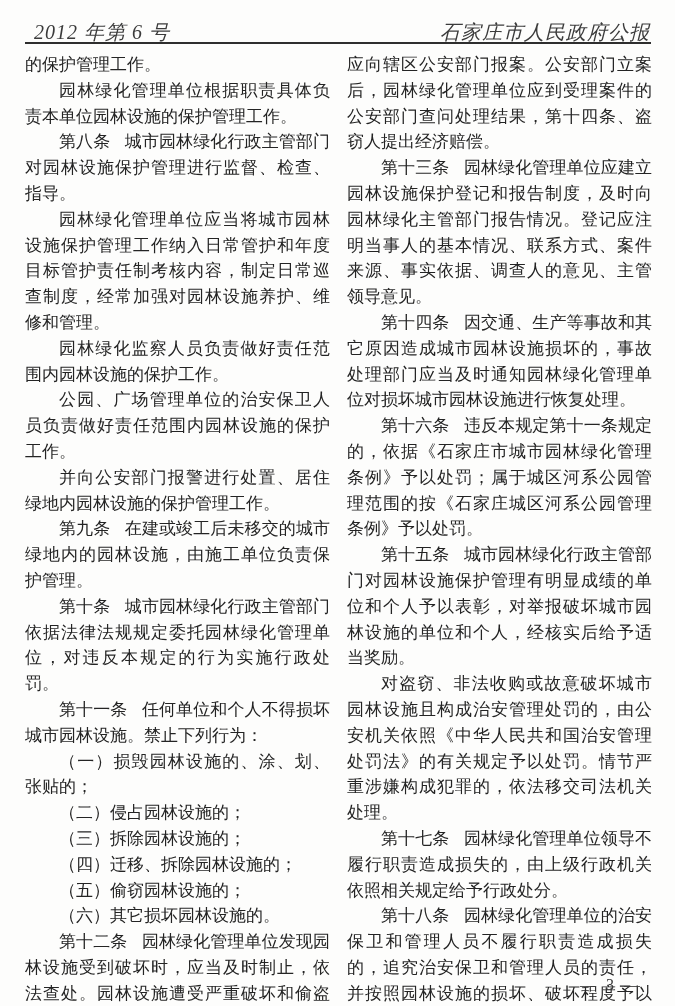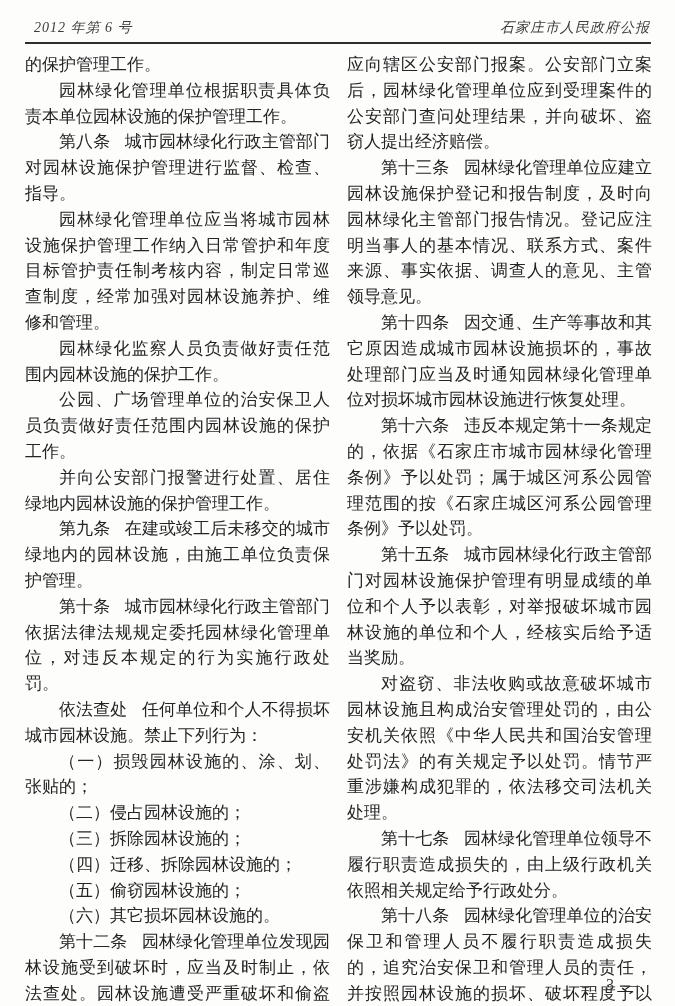--- a/index.html
+++ b/index.html
@@ -12,21 +12,21 @@
     color: #242424;
     overflow: hidden;
     box-sizing: border-box;
   }
   .header {
     position: absolute;
     top: 19px; left: 26px; right: 25px;
     display: flex;
     justify-content: space-between;
     align-items: flex-end;
-    font-size: 14px;
+    font-size: 20px;
     color: #3b3b3b;
     font-style: italic;
     letter-spacing: 1px;
     gap: 40px;
   }
   .header .issue { padding-left: 8px; }
   .rule {
     position: absolute;
     top: 42px; left: 25px; right: 24px;
     height: 2px;
@@ -73,32 +73,32 @@
     <div class="col">
       <p class="para noindent"><span>的保护管理工作。</span></p>
       <p class="para"><span>园林绿化管理单位根据职责具体负责本单位园林设施的保护管理工作。</span></p>
       <p class="para"><b class="head">第八条</b><span>城市园林绿化行政主管部门对园林设施保护管理进行监督、检查、指导。</span></p>
       <p class="para"><span>园林绿化管理单位应当将城市园林设施保护管理工作纳入日常管护和年度目标管护责任制考核内容，制定日常巡查制度，经常加强对园林设施养护、维修和管理。</span></p>
       <p class="para"><span>园林绿化监察人员负责做好责任范围内园林设施的保护工作。</span></p>
       <p class="para"><span>公园、广场管理单位的治安保卫人员负责做好责任范围内园林设施的保护工作。</span></p>
       <p class="para"><span>并向公安部门报警进行处置、居住绿地内园林设施的保护管理工作。</span></p>
       <p class="para"><b class="head">第九条</b><span>在建或竣工后未移交的城市绿地内的园林设施，由施工单位负责保护管理。</span></p>
       <p class="para"><b class="head">第十条</b><span>城市园林绿化行政主管部门依据法律法规规定委托园林绿化管理单位，对违反本规定的行为实施行政处罚。</span></p>
-      <p class="para"><b class="head">依法查处</b><span>任何单位和个人不得损坏城市园林设施。禁止下列行为：</span></p>
+      <p class="para"><b class="head">第十一条</b><span>任何单位和个人不得损坏城市园林设施。禁止下列行为：</span></p>
       <p class="para"><span>（一）损毁园林设施的、涂、划、张贴的；</span></p>
       <p class="para"><span>（二）侵占园林设施的；</span></p>
       <p class="para"><span>（三）拆除园林设施的；</span></p>
       <p class="para"><span>（四）迁移、拆除园林设施的；</span></p>
       <p class="para"><span>（五）偷窃园林设施的；</span></p>
       <p class="para"><span>（六）其它损坏园林设施的。</span></p>
       <p class="para"><b class="head">第十二条</b><span>园林绿化管理单位发现园林设施受到破坏时，应当及时制止，依法查处。园林设施遭受严重破坏和偷盗时应当保护事故现场，并向公安部门报警进行处置；破坏、盗窃设施现象为事后发现的，</span></p>
     </div>
 
     <div class="col">
-      <p class="para noindent"><span>应向辖区公安部门报案。公安部门立案后，园林绿化管理单位应到受理案件的公安部门查问处理结果，并向破坏、盗窃人提出经济赔偿。</span></p>
+      <p class="para noindent"><span>应向辖区公安部门报案。公安部门立案后，园林绿化管理单位应到受理案件的公安部门查问处理结果，第十四条、盗窃人提出经济赔偿。</span></p>
       <p class="para"><b class="head">第十三条</b><span>园林绿化管理单位应建立园林设施保护登记和报告制度，及时向园林绿化主管部门报告情况。登记应注明当事人的基本情况、联系方式、案件来源、事实依据、调查人的意见、主管领导意见。</span></p>
       <p class="para"><b class="head">第十四条</b><span>因交通、生产等事故和其它原因造成城市园林设施损坏的，事故处理部门应当及时通知园林绿化管理单位对损坏城市园林设施进行恢复处理。</span></p>
       <p class="para"><b class="head">第十六条</b><span>违反本规定第十一条规定的，依据《石家庄市城市园林绿化管理条例》予以处罚；属于城区河系公园管理范围的按《石家庄城区河系公园管理条例》予以处罚。</span></p>
       <p class="para"><b class="head">第十五条</b><span>城市园林绿化行政主管部门对园林设施保护管理有明显成绩的单位和个人予以表彰，对举报破坏城市园林设施的单位和个人，经核实后给予适当奖励。</span></p>
       <p class="para"><span>对盗窃、非法收购或故意破坏城市园林设施且构成治安管理处罚的，由公安机关依照《中华人民共和国治安管理处罚法》的有关规定予以处罚。情节严重涉嫌构成犯罪的，依法移交司法机关处理。</span></p>
       <p class="para"><b class="head">第十七条</b><span>园林绿化管理单位领导不履行职责造成损失的，由上级行政机关依照相关规定给予行政处分。</span></p>
       <p class="para"><b class="head">第十八条</b><span>园林绿化管理单位的治安保卫和管理人员不履行职责造成损失的，追究治安保卫和管理人员的责任，并按照园林设施的损坏、破坏程度予以经济赔偿。</span></p>
 
     </div>
 

